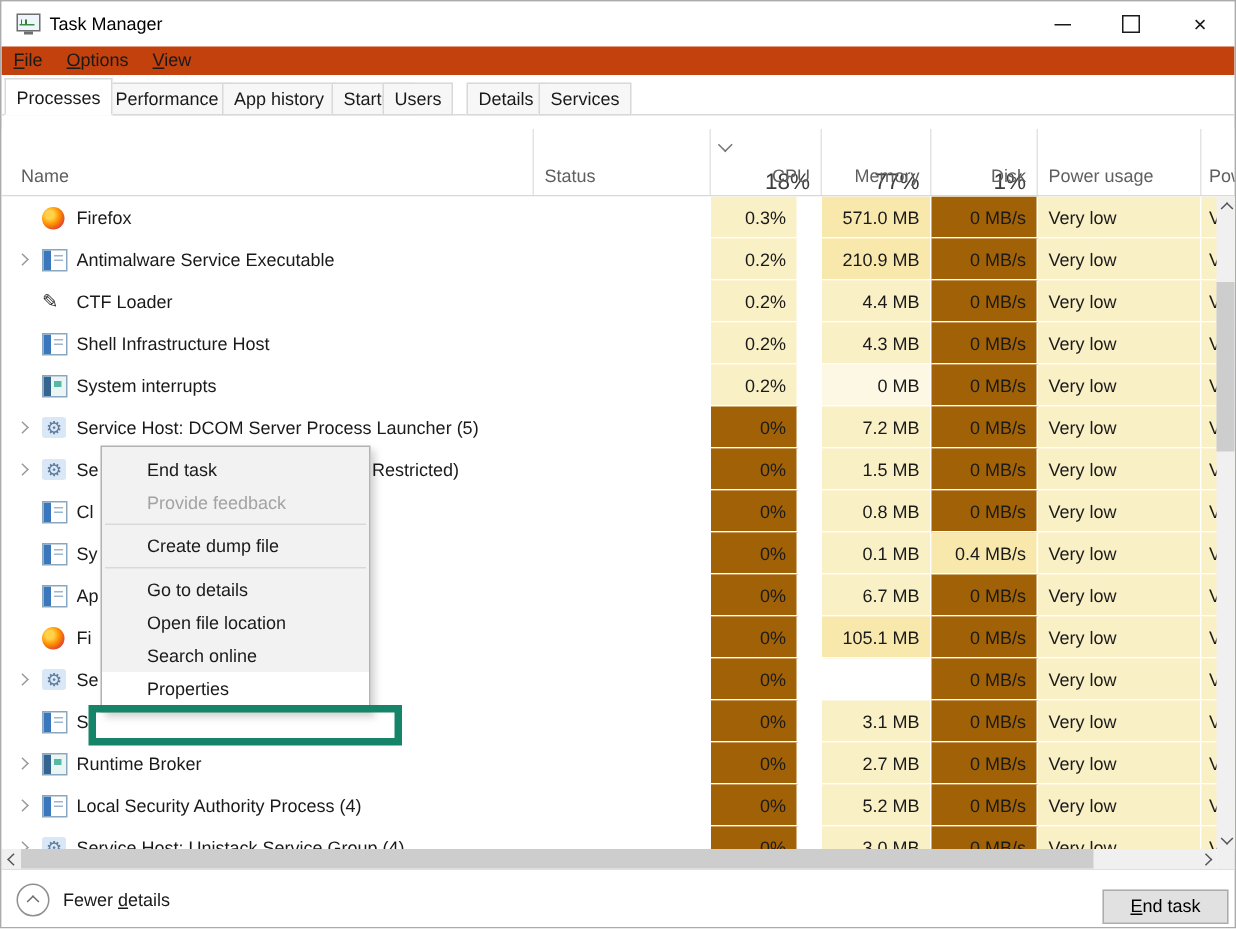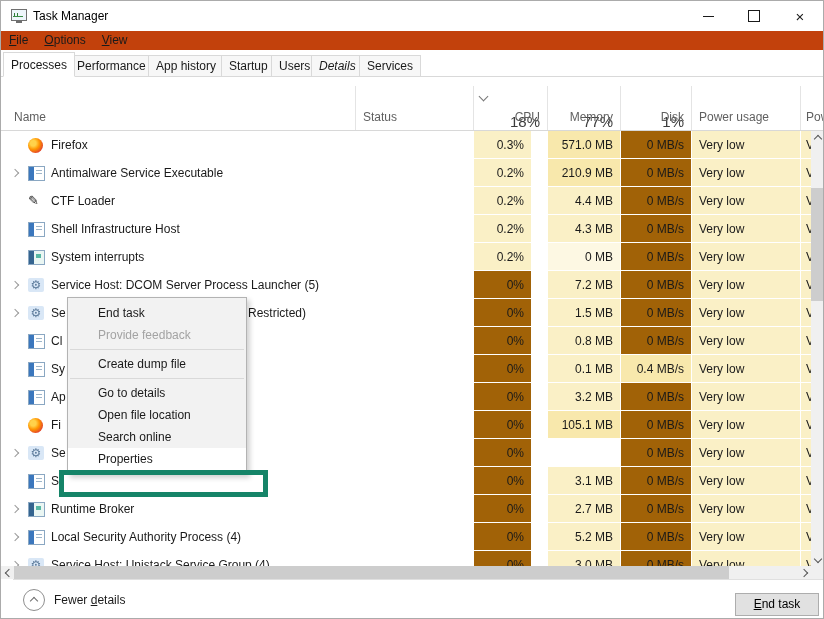--- a/index.html
+++ b/index.html
@@ -93,21 +93,21 @@
   .vthumb{position:absolute;left:0;top:57px;width:13px;height:113px;background:#cdcdcd;}
   .hscroll{position:absolute;left:0;top:565px;width:810px;height:13px;background:#f0f0f0;z-index:5;}
   .harrow{position:absolute;top:0;width:13px;height:13px;display:flex;align-items:center;justify-content:center;}
   .ha-left{left:0}.ha-right{right:0}
   .chev-left{width:5px;height:5px;border-left:1.4px solid #555;border-bottom:1.4px solid #555;transform:rotate(45deg);margin-left:2px;}
   .chev-right{width:5px;height:5px;border-top:1.4px solid #555;border-right:1.4px solid #555;transform:rotate(45deg);margin-right:2px;}
   .hthumb{position:absolute;left:13px;top:0;width:715px;height:13px;background:#cdcdcd;}
   .sbcorner{position:absolute;left:810px;top:565px;width:13px;height:13px;background:#f0f0f0;z-index:5;}
 
   
-  .footer{position:absolute;left:12px;top:578px;right:0;height:40px;background:#fff;border-top:1px solid #e0e0e0;}
+  .footer{position:absolute;left:0;top:578px;right:0;height:40px;background:#fff;border-top:1px solid #e0e0e0;}
   .fewer{position:absolute;left:10px;top:9px;height:22px;display:flex;align-items:center;cursor:default;}
   .circle-up{width:20px;height:20px;border:1px solid #8f8f8f;border-radius:50%;display:flex;align-items:center;justify-content:center;margin-right:9px;}
   .circle-up .chev-up{border-color:#6d6d6d;}
   .fewer u{text-decoration:underline;}
   .endtask-btn{position:absolute;right:4px;top:13px;width:84px;height:23px;box-sizing:border-box;background:#e1e1e1;
     border:1px solid #adadad;text-align:center;line-height:21px;color:#000;}
   .endtask-btn u{text-decoration:underline;}
 </style>
 </head>
 <body>
@@ -133,22 +133,22 @@
   </div>
 
   <div class="menubar" id="menubar"><span class="mitem"><u>F</u>ile</span><span class="mitem"><u>O</u>ptions</span><span class="mitem"><u>V</u>iew</span></div>
 
   <div class="tabstrip" id="tabstrip">
     <div class="baseline"></div>
   <div class="tab active" style="left: 2px;">Processes</div>
       <div class="tab" style="left: 68px;">Performance</div>
       <div class="tab" style="left: 147px;">App history</div>
       <div class="tab" style="left: 220px;">Startup</div>
-      <div class="tab" style="left: 270px; text-align: center;">Users</div>
-      <div class="tab" style="left: 310px; font-style: italic;">Details</div>
+      <div class="tab" style="left: 254px; text-align: center;">Users</div>
+      <div class="tab" style="left: 310px;">Details</div>
       <div class="tab" style="left: 358px;">Services</div>
     </div>
 
   <div class="header">
     <div class="hcol" style="left:0;width:355px;">
       <span class="lbll" style="left:13px;">Name</span>
     </div>
     <div class="hcol" style="left:355px;width:118px;">
       <span class="lbll">Status</span>
     </div>
@@ -294,21 +294,21 @@
         <div class="cell heat c-pow2 h2">Ve</div>
       </div>
       <div class="prow">
         <div class="cell c-exp"></div>
         <div class="cell c-icon">
           <span class="icon16 i-app"></span>
         </div>
         <div class="cell c-name">Ap</div>
         <div class="cell c-status"></div>
         <div class="cell heat c-cpu h1">0%</div>
-        <div class="cell heat c-mem h2">3.2 MB</div>
+        <div class="cell heat c-mem h2">6.7 MB</div>
         <div class="cell heat c-disk h1">0 MB/s</div>
         <div class="cell heat c-pow h2">Very low</div>
         <div class="cell heat c-pow2 h2">Ve</div>
       </div>
       <div class="prow">
         <div class="cell c-exp"></div>
         <div class="cell c-icon">
           <span class="i-firefox"></span>
         </div>
         <div class="cell c-name">Fi</div>

